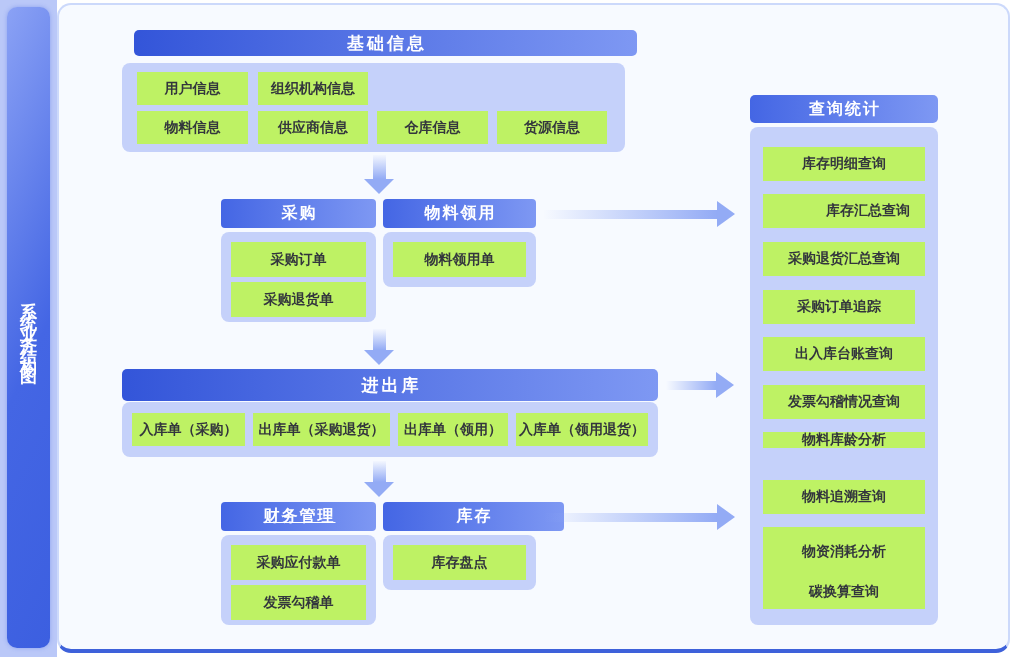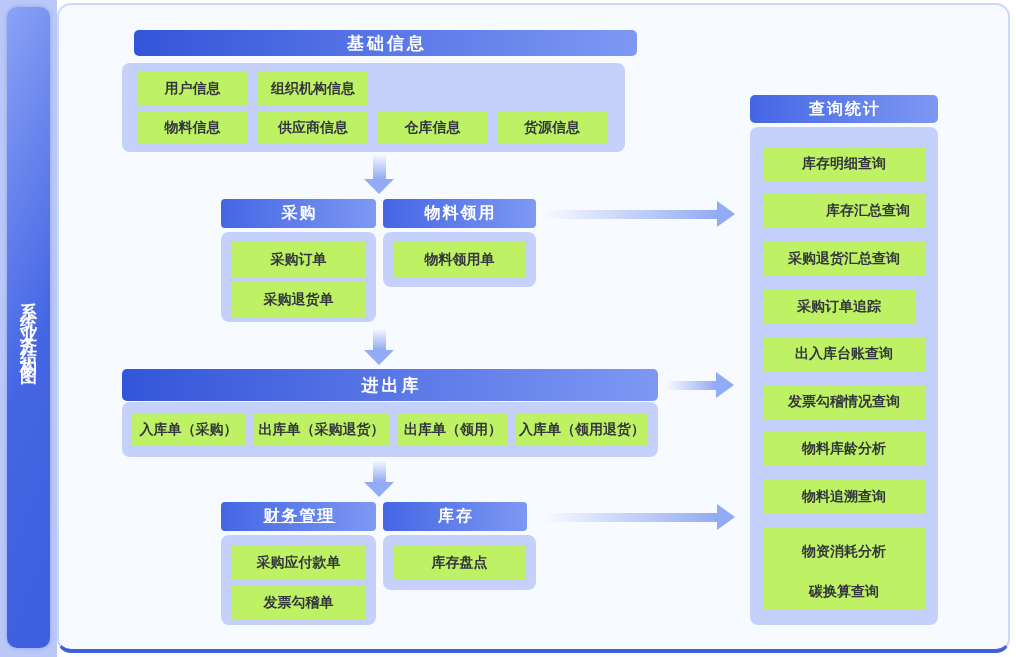--- a/index.html
+++ b/index.html
@@ -102,38 +102,38 @@
     <div class="h-shaft" style="width:50px;"></div>
     <div class="h-head"></div>
   </div>
 
   <div class="v-arrow" style="left:364px; top:461px;">
     <div class="v-shaft" style="height:21px;"></div>
     <div class="v-head"></div>
   </div>
 
   <div class="hdr small" style="left:221px; top:502px; width:155px; height:29px;text-decoration:underline;">财务管理</div>
-  <div class="hdr small" style="left:383px; top:502px; width:144px; height:29px;">库存</div>
+  <div class="hdr small" style="left:383px; top:502px; width:181px; height:29px;">库存</div>
   <div class="grp" style="left:221px; top:535px; width:155px; height:90px;"></div>
   <div class="grp" style="left:383px; top:535px; width:153px; height:55px;"></div>
   <div class="node" style="left:231px; top:545px; width:135px; height:35px;">采购应付款单</div>
   <div class="node" style="left:231px; top:585px; width:135px; height:35px;">发票勾稽单</div>
   <div class="node" style="left:393px; top:545px; width:133px; height:35px;">库存盘点</div>
 
   <div class="h-arrow" style="left:543px; top:504px;">
     <div class="h-shaft" style="width:174px;"></div>
     <div class="h-head"></div>
   </div>
 
   <div class="hdr small" style="left:750px; top:95px; width:188px; height:28px; border-radius:5px;">查询统计</div>
   <div class="grp" style="left:750px; top:127px; width:188px; height:498px;"></div>
   <div class="node" style="left:763px; top:147px; width:162px; height:34px;">库存明细查询</div>
   <div class="node" style="left:763px; top:194px; width:162px; height:34px;padding-left:48px;">库存汇总查询</div>
   <div class="node" style="left:763px; top:242px; width:162px; height:34px;">采购退货汇总查询</div>
   <div class="node" style="left:763px; top:290px; width:152px; height:34px;">采购订单追踪</div>
   <div class="node" style="left:763px; top:337px; width:162px; height:34px;">出入库台账查询</div>
   <div class="node" style="left:763px; top:385px; width:162px; height:34px;">发票勾稽情况查询</div>
-  <div class="node" style="left:763px; top:432px; width:162px; height:34px;">物料库龄分析</div>
+  <div class="node" style="left:763px; top:432px; width:162px; height:16px;">物料库龄分析</div>
   <div class="node" style="left:763px; top:480px; width:162px; height:34px;">物料追溯查询</div>
   <div class="node" style="left:763px; top:527px; width:162px; height:50px;">物资消耗分析</div>
   <div class="node" style="left:763px; top:575px; width:162px; height:34px;">碳换算查询</div>
 
 </div>
 
 </body></html>

